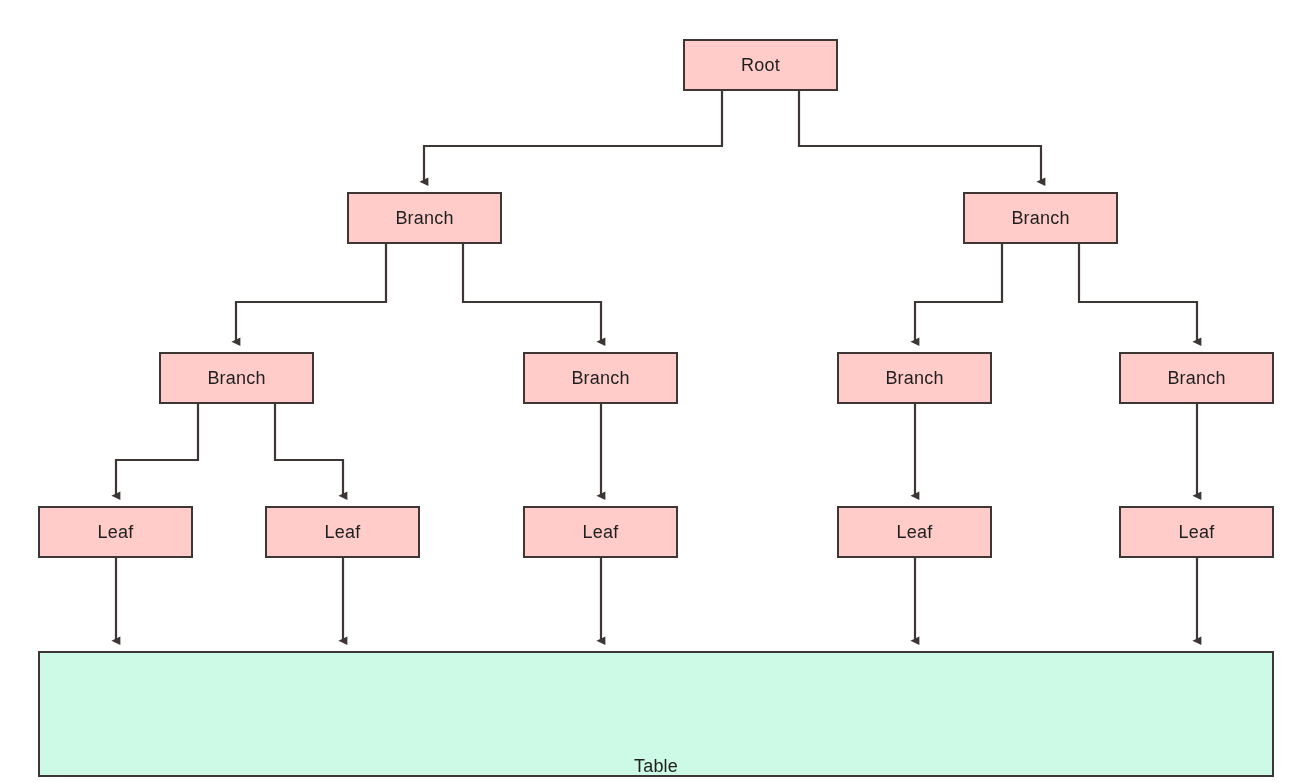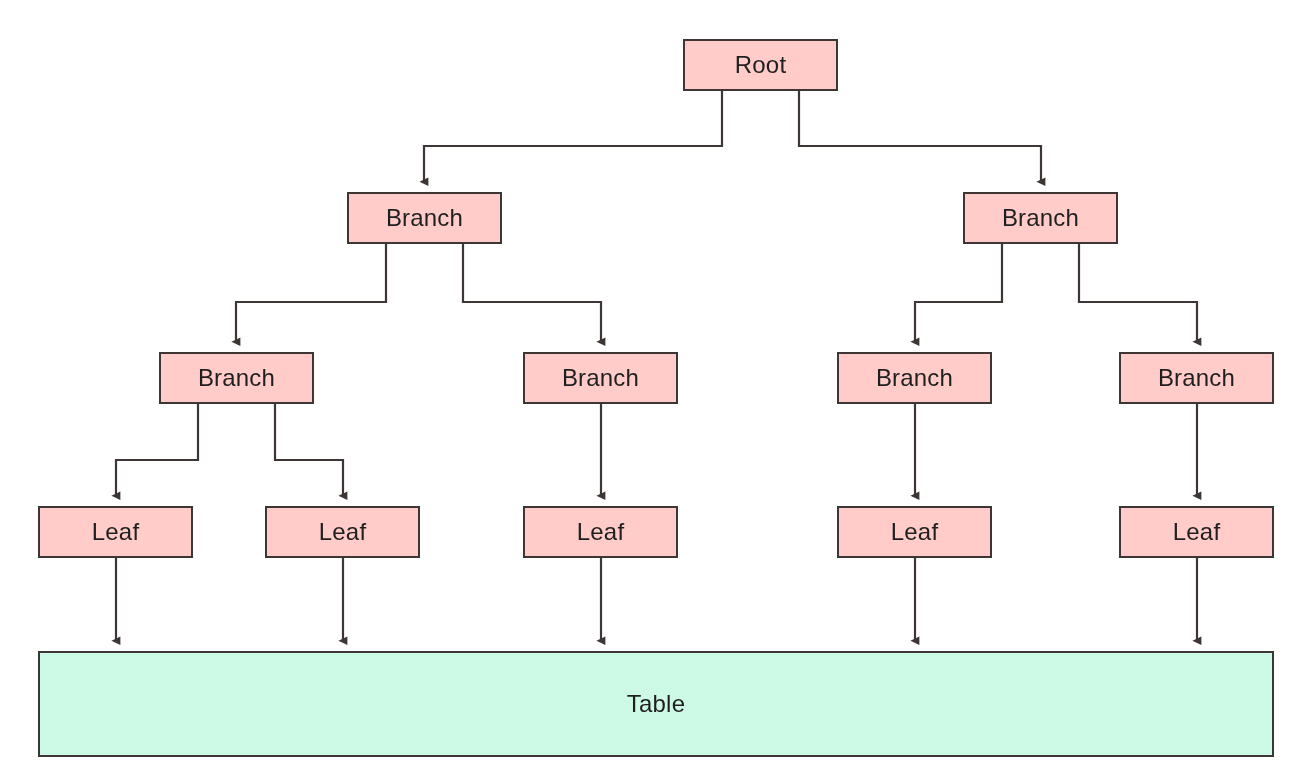--- a/index.html
+++ b/index.html
@@ -27,21 +27,21 @@
     pointer-events: none;
   }
   .node {
     position: absolute;
     box-sizing: border-box;
     display: flex;
     align-items: center;
     justify-content: center;
     border: 2px solid #3d3635;
     font-family: "Liberation Sans", sans-serif;
-    font-size: 24px;
+    font-size: 18px;
     line-height: 1;
     color: #1f1f1f;
     letter-spacing: 0.2px;
     white-space: nowrap;
     z-index: 2;
   }
   .node.pink {
     background: #ffccc9;
   }
   .node.teal {
@@ -110,17 +110,17 @@
       </div>
       <div class="node pink" style="left: 523px; top: 506px; width: 155px; height: 52px;">
         <span class="node-label">Leaf</span>
       </div>
       <div class="node pink" style="left: 837px; top: 506px; width: 155px; height: 52px;">
         <span class="node-label">Leaf</span>
       </div>
       <div class="node pink" style="left: 1119px; top: 506px; width: 155px; height: 52px;">
         <span class="node-label">Leaf</span>
       </div>
-      <div class="node teal" style="left: 38px; top: 651px; width: 1236px; height: 106px;">
+      <div class="node teal" style="left: 38px; top: 651px; width: 1236px; height: 126px; align-items: flex-end;">
         <span class="node-label">Table</span>
       </div>
     </div>
 </div>
 
 </body></html>

